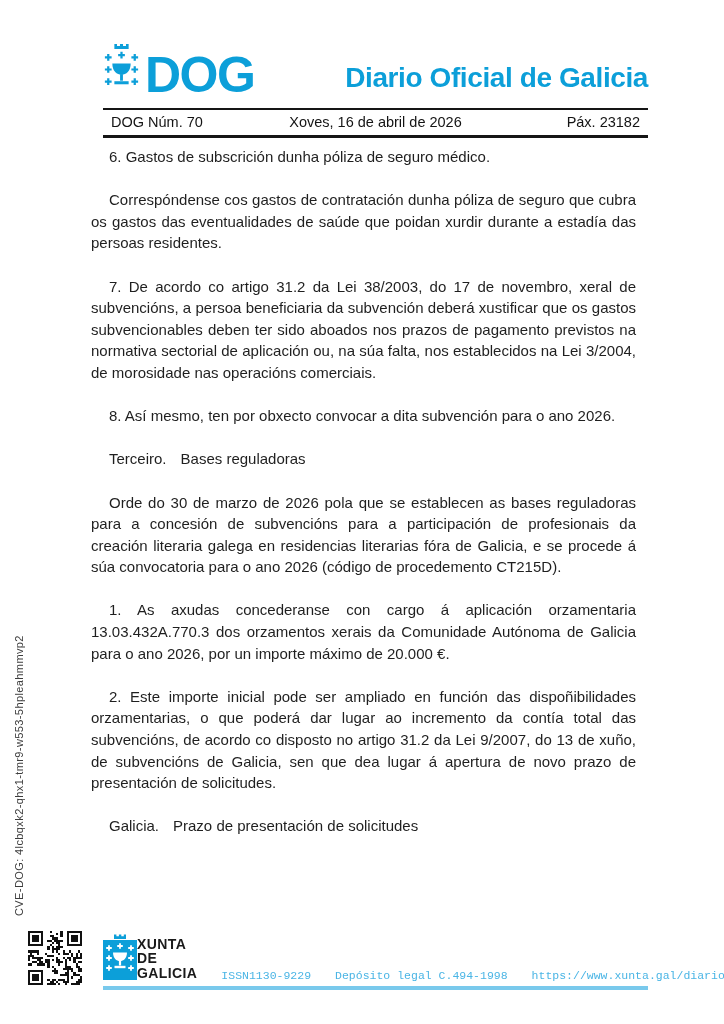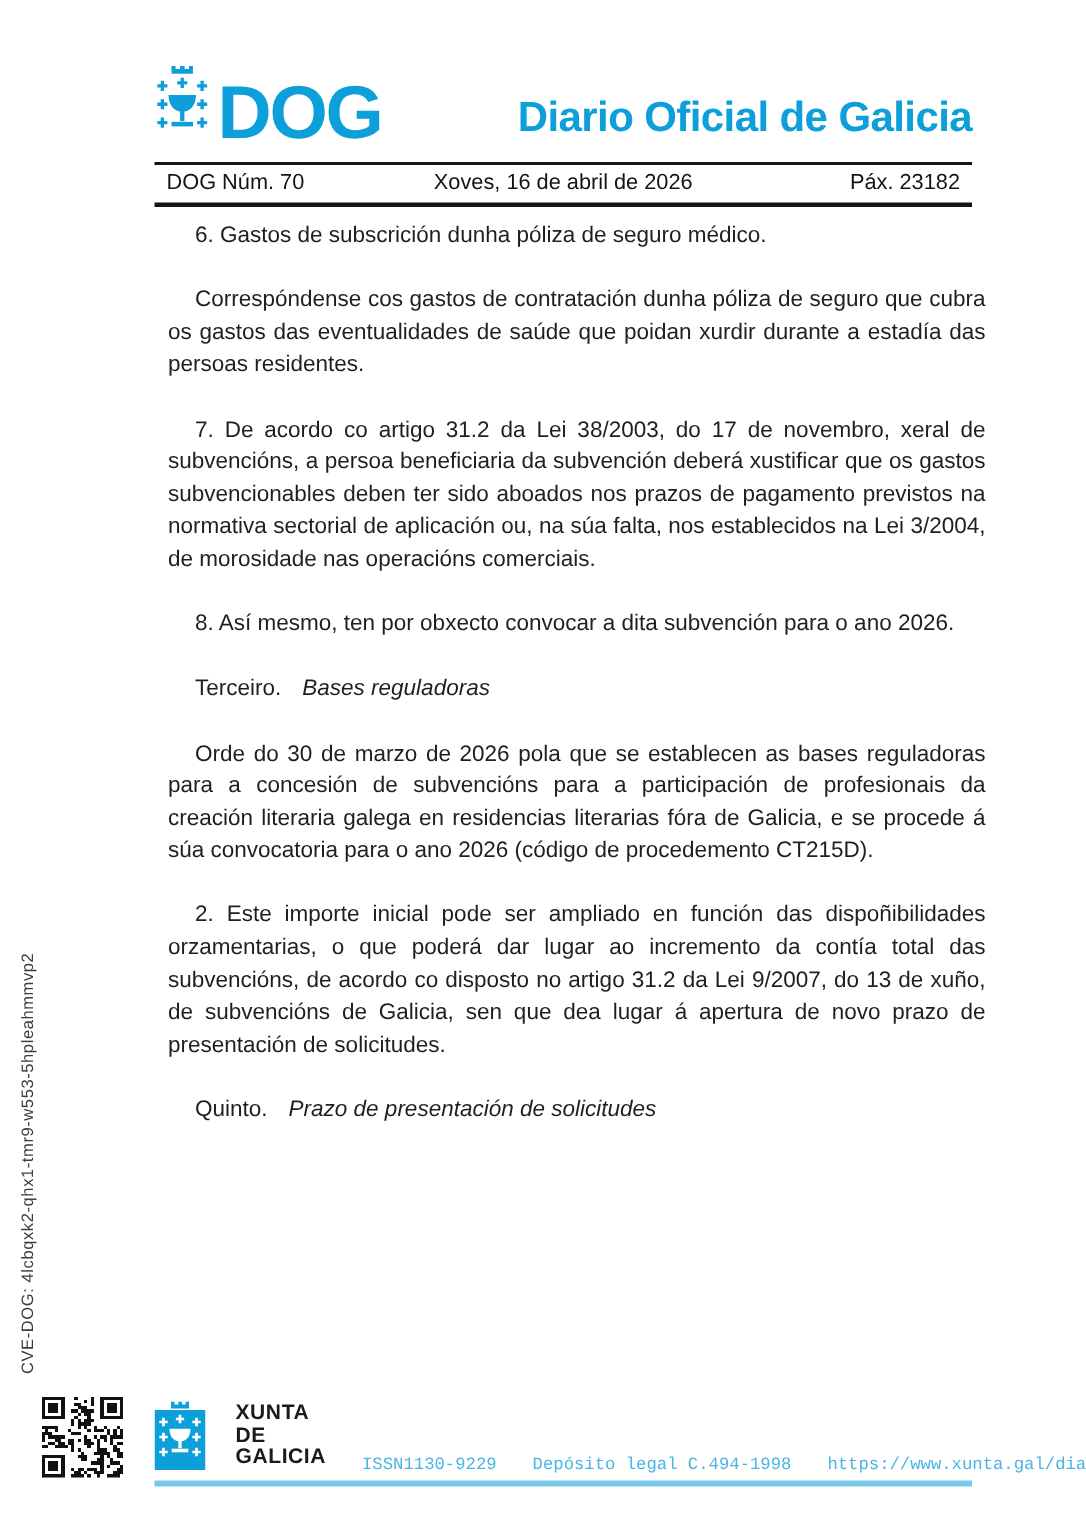--- a/index.html
+++ b/index.html
@@ -26,38 +26,38 @@
   }
   .header-bar {
     position:absolute; left:103px; top:108px; width:545px;
     border-top:2px solid #151515; border-bottom:3px solid #151515;
     display:flex; justify-content:space-between; align-items:flex-end;
     padding:4px 8px 5px 8px; font-size:14.5px; color:#141414;
   }
   .header-bar .center { position:absolute; left:0; right:0; text-align:center; }
   
   .doc {
-    position:absolute; left:112px; top:146px; width:545px;
+    position:absolute; left:91px; top:146px; width:545px;
     font-size:15px; line-height:21.6px; text-align:justify;
   }
   .para { text-indent:18px; margin-bottom:21.6px; }
   .heading { text-indent:18px; margin-bottom:21.6px; text-align:left; }
-  .h-title { font-style:italic; margin-left:14px; }
+  .h-title { margin-left:14px; }
   .em { font-style:italic; }
   
   .cve {
     position:absolute; left:13px; top:916px;
     transform:rotate(-90deg); transform-origin:0 0;
     white-space:nowrap; font-size:11px; letter-spacing:0.4px; color:#3c3c3c;
   }
   
   .qr { position:absolute; left:28px; top:931px; width:54px; height:54px; }
   .footer { position:absolute; left:103px; top:934px; width:545px; }
   .footer-row { display:flex; align-items:flex-end; }
-  .xunta-logo { display:flex; align-items:flex-start; gap:20px; }
+  .xunta-logo { display:flex; align-items:center; gap:0; }
   .xunta-text {
     font-weight:bold; font-size:14px; line-height:14.5px;
     letter-spacing:0.4px; color:#1a1a1a; padding-bottom:1px;
   }
   .footer-meta {
     display:flex; gap:24px; margin-left:24px; padding-bottom:2px;
     font-size:11.5px; color:#4ab5e5; white-space:nowrap;font-family:Liberation Mono, monospace;
   }
   .footer-meta a { color:#4ab5e5; text-decoration:none;text-align:center; }
   .footer-rule { height:4px; background:#79c9ec; margin-top:2px; }
@@ -100,22 +100,23 @@
     <span>Páx. 23182</span>
   </div>
 
   <div class="doc">
     <p class="para">6. Gastos de subscrición dunha póliza de seguro médico.</p>
     <p class="para">Correspóndense cos gastos de contratación dunha póliza de seguro que cubra os gastos das eventualidades de saúde que poidan xurdir durante a estadía das persoas residentes.</p>
     <p class="para">7. De acordo co artigo 31.2 da Lei 38/2003, do 17 de novembro, xeral de subvencións, a persoa beneficiaria da subvención deberá xustificar que os gastos subvencionables deben ter sido aboados nos prazos de pagamento previstos na normativa sectorial de aplicación ou, na súa falta, nos establecidos na Lei 3/2004, de morosidade nas operacións comerciais.</p>
     <p class="para">8. Así mesmo, ten por obxecto convocar a dita subvención para o ano 2026.</p>
     <p class="heading"><span>Terceiro.</span><span class="h-title">Bases reguladoras</span></p>
     <p class="para">Orde do 30 de marzo de 2026 pola que se establecen as bases reguladoras para a concesión de subvencións para a participación de profesionais da creación literaria galega en residencias literarias fóra de Galicia, e se procede á súa convocatoria para o ano 2026 (código de procedemento CT215D).</p>
+    <p class="para">1. As axudas concederanse con cargo á aplicación orzamentaria 13.03.432A.770.3 dos orzamentos xerais da Comunidade Autónoma de Galicia para o ano 2026, por un importe máximo de 20.000 €.</p>
     <p class="para">2. Este importe inicial pode ser ampliado en función das dispoñibilidades orzamentarias, o que poderá dar lugar ao incremento da contía total das subvencións, de acordo co disposto no artigo 31.2 da Lei 9/2007, do 13 de xuño, de subvencións de Galicia, sen que dea lugar á apertura de novo prazo de presentación de solicitudes.</p>
-    <p class="heading"><span>Quinto.</span><span class="h-title">Prazo de presentación de solicitudes</span></p>
+    <p class="heading"><span>Galicia.</span><span class="h-title">Prazo de presentación de solicitudes</span></p>
   </div>
 
   <div class="cve">CVE-DOG: 4lcbqxk2-qhx1-tmr9-w553-5hpleahmmvp2</div>
 
   <div class="qr">
     <svg id="qr-svg" width="54" height="54" viewBox="0 0 25 25" shape-rendering="crispEdges" aria-hidden="true">
         <rect x="0" y="0" width="25" height="25" fill="#ffffff"></rect>
         <rect x="10" y="0" width="1" height="1" fill="#111111"></rect>
         <rect x="15" y="0" width="1" height="1" fill="#111111"></rect>
         <rect x="13" y="1" width="1" height="1" fill="#111111"></rect>

